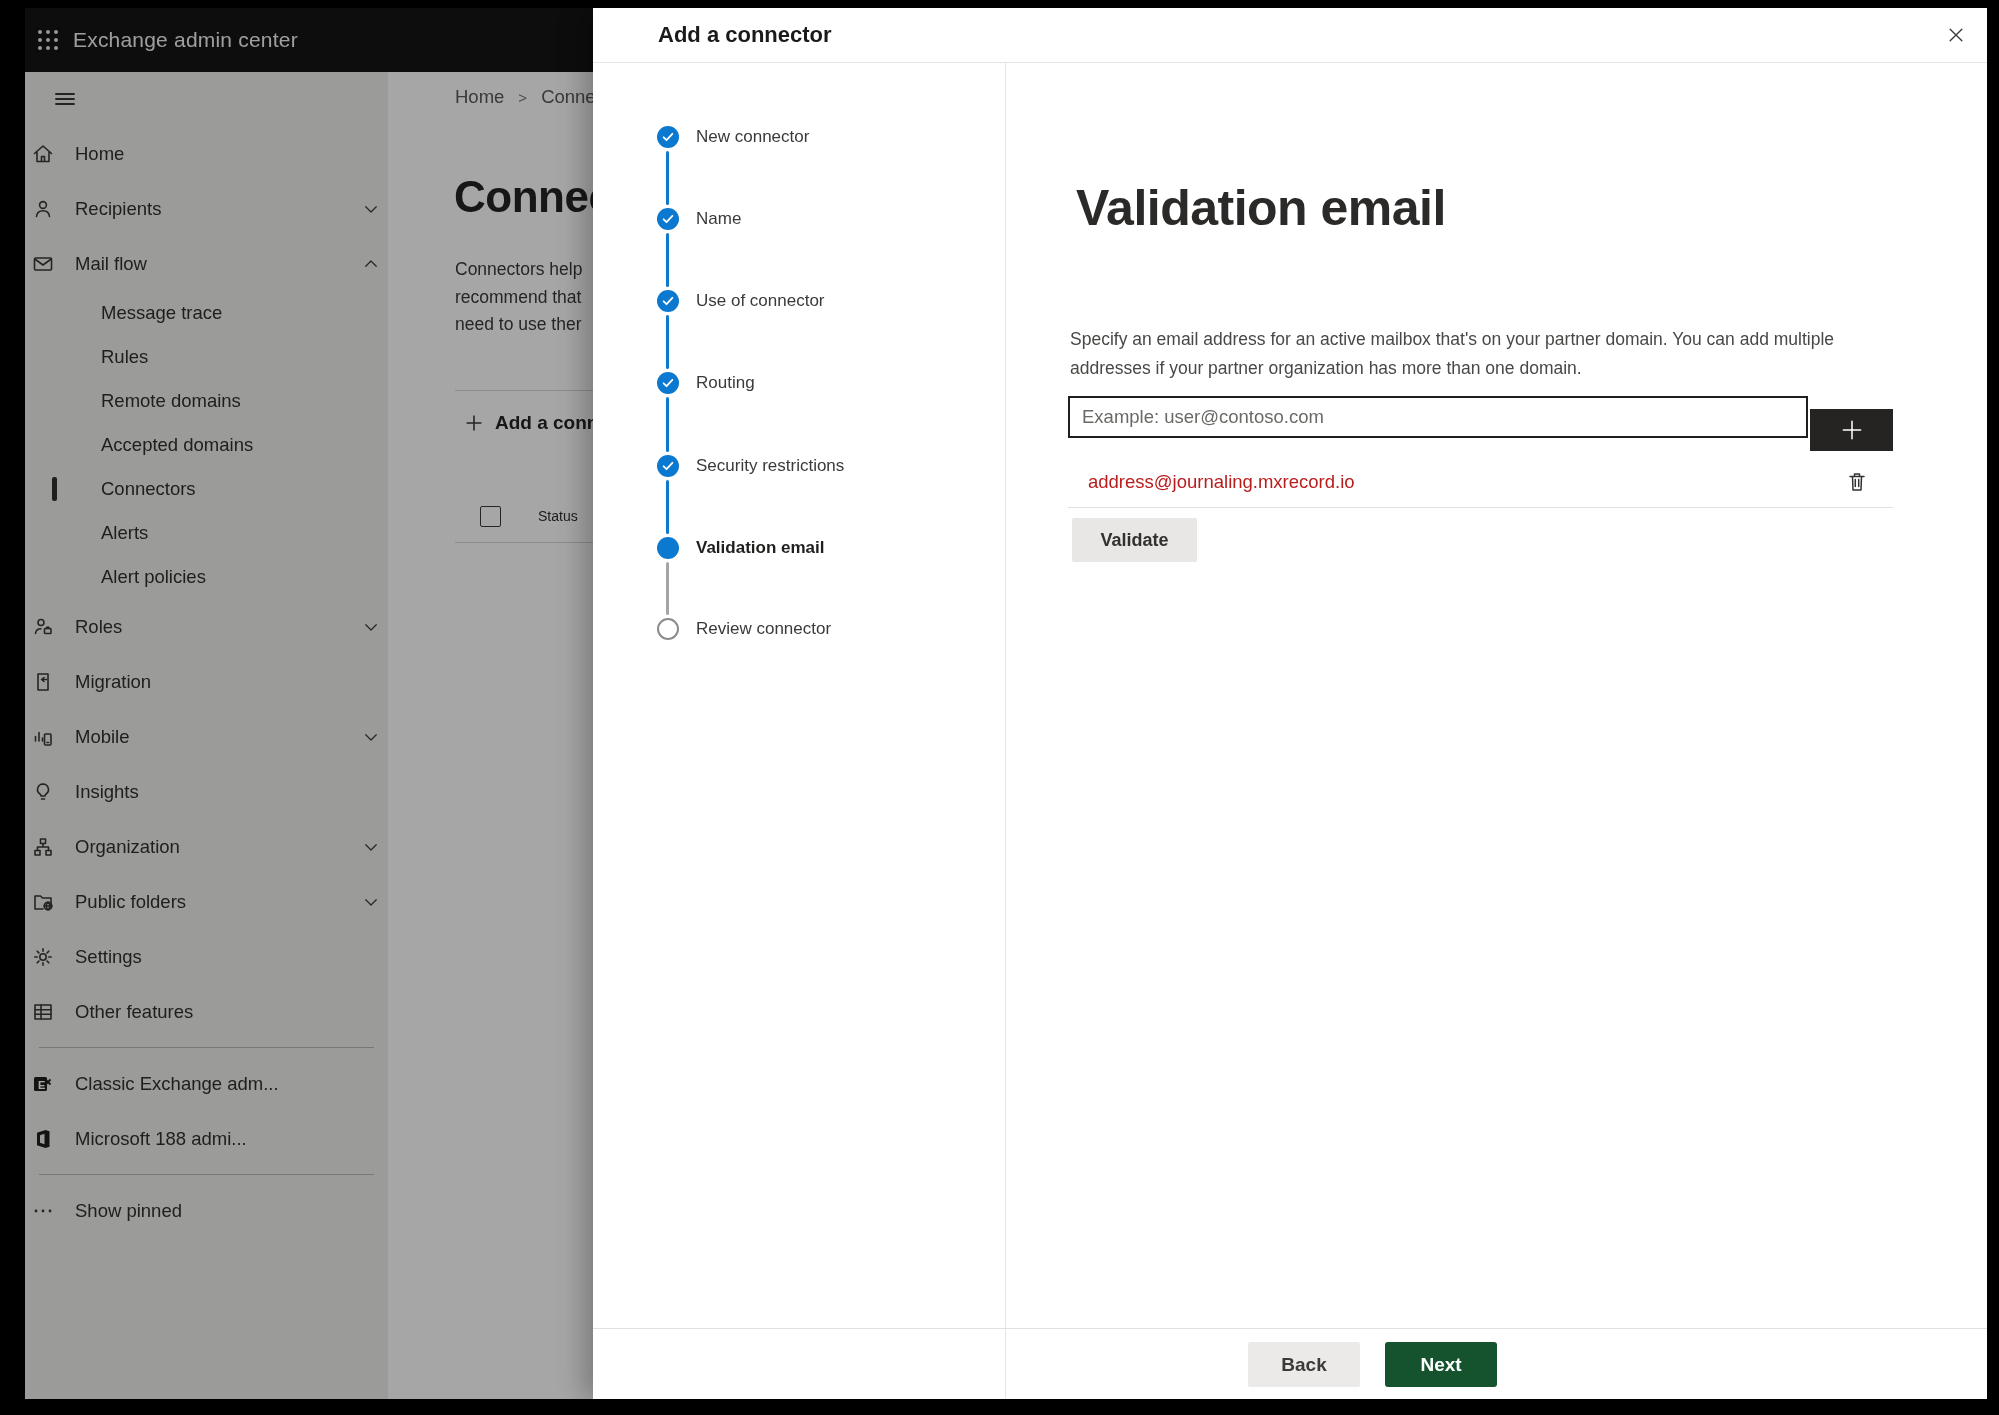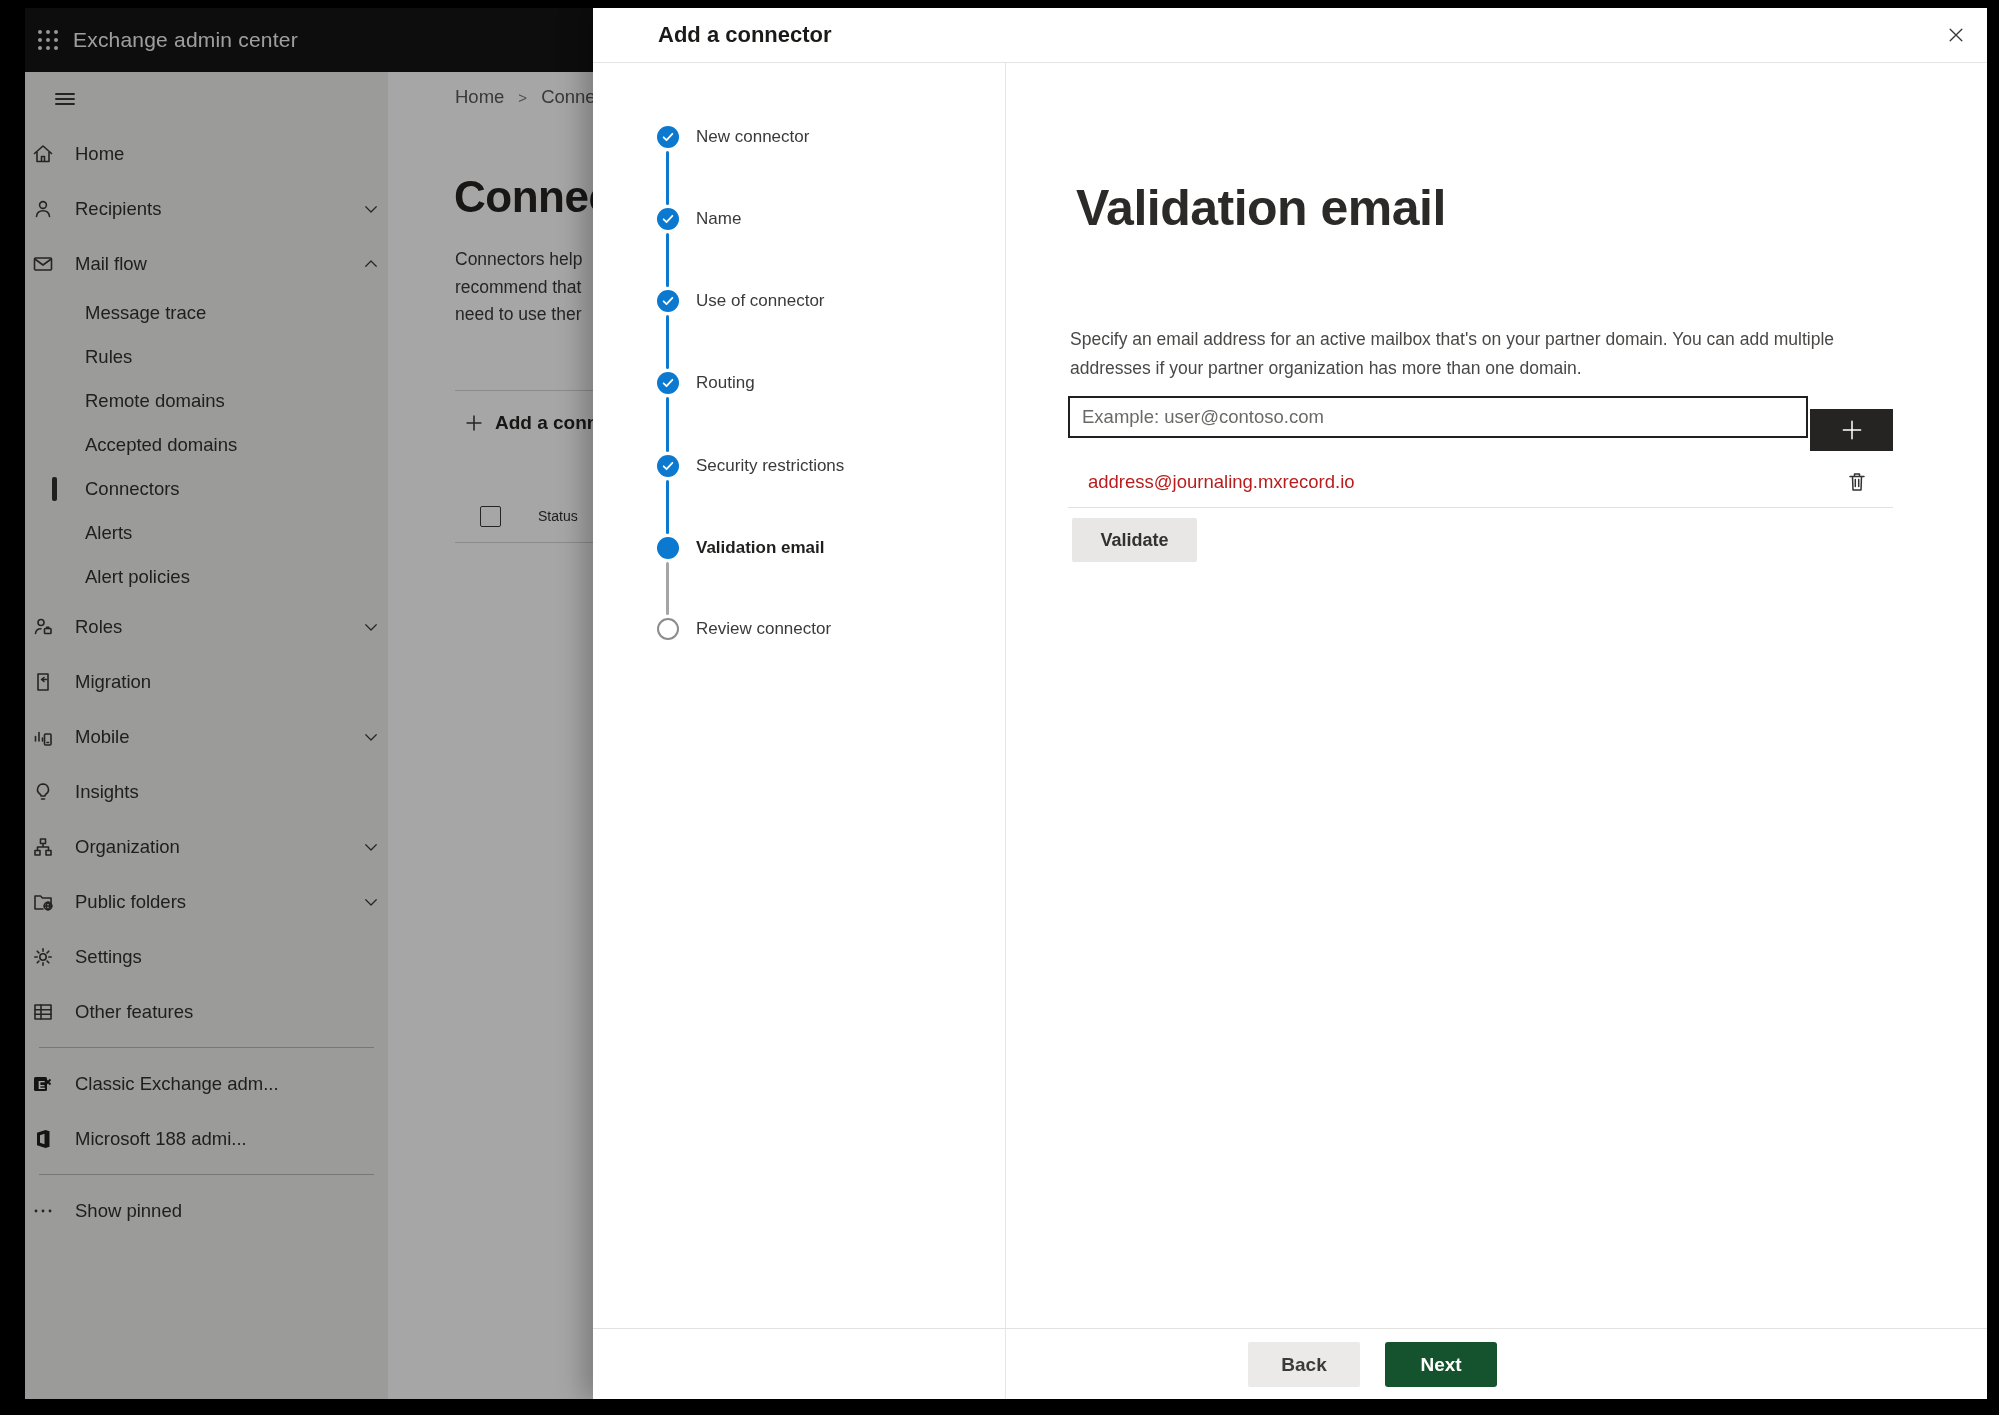--- a/index.html
+++ b/index.html
@@ -17,32 +17,32 @@
 
   
   .sidebar{position:absolute;left:0;top:64px;width:363px;bottom:0;background:#efeeec;z-index:1;
            display:flex;flex-direction:column;color:#323130;}
   .hamburger{margin:8px 0 0 28px;height:38px;display:flex;align-items:center;cursor:pointer;width:40px;}
   .nav{margin-top:8px;}
   .nav-item{display:flex;align-items:center;height:55px;padding-left:4px;position:relative;cursor:pointer;}
   .nav-item.sub{height:44px;}
   .nav-item .ic{width:24px;height:24px;margin-left:2px;flex:0 0 24px;display:flex;align-items:center;justify-content:center;}
   .nav-item .lbl{margin-left:20px;font-size:18.5px;white-space:nowrap;}
-  .nav-item.sub .lbl{margin-left:56px;}
+  .nav-item.sub .lbl{margin-left:72px;}
   .nav-item .chev{position:absolute;right:8px;top:50%;margin-top:-9px;width:18px;height:18px;}
   .sel-bar{position:absolute;left:27px;top:50%;margin-top:-12px;width:5px;height:24px;background:#323130;border-radius:2px;}
   .side-div{height:1px;background:#b9b7b4;margin:8px 14px 8px 14px;}
   svg.line{fill:none;stroke:#3a3836;stroke-width:1.6;stroke-linecap:round;stroke-linejoin:round;}
 
   
   .content{position:absolute;left:363px;top:64px;right:0;bottom:0;background:#fff;z-index:1;}
   .crumbs{position:absolute;left:67px;top:14px;font-size:18.5px;color:#5b5957;display:flex;gap:14px;align-items:center;white-space:nowrap;}
   .crumbs .sep{font-size:15px;color:#7a7876;}
   .bg-h1{position:absolute;left:66px;top:100px;font-size:44px;font-weight:700;color:#252423;letter-spacing:-.5px;white-space:nowrap;}
-  .bg-para{position:absolute;left:67px;top:174px;font-size:17.5px;line-height:27.5px;color:#3b3a39;white-space:nowrap;}
+  .bg-para{position:absolute;left:67px;top:184px;font-size:17.5px;line-height:27.5px;color:#3b3a39;white-space:nowrap;}
   .bg-div1{position:absolute;left:67px;right:0;top:318px;height:1px;background:#d8d6d4;}
   .add-row{position:absolute;left:75px;top:331px;height:40px;display:flex;align-items:center;cursor:pointer;}
   .add-row .lbl{margin-left:10px;font-size:19px;font-weight:700;color:#252423;white-space:nowrap;}
   .bg-checkbox{position:absolute;left:92px;top:434px;width:19px;height:19px;border:1.6px solid #3c3a38;border-radius:2px;background:transparent;cursor:pointer;}
   .bg-status{position:absolute;left:150px;top:436px;font-size:14px;color:#323130;}
   .bg-div2{position:absolute;left:67px;right:0;top:470px;height:1px;background:#d8d6d4;}
 
   
   .overlay{position:absolute;inset:0;background:rgba(0,0,0,0.35);z-index:2;}
 

